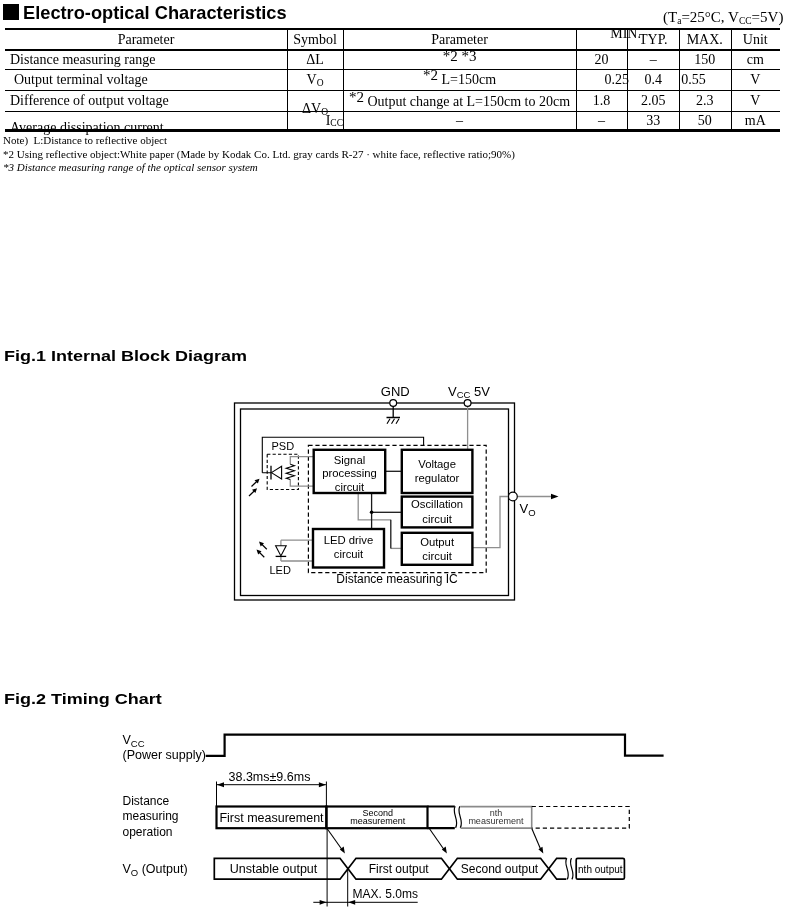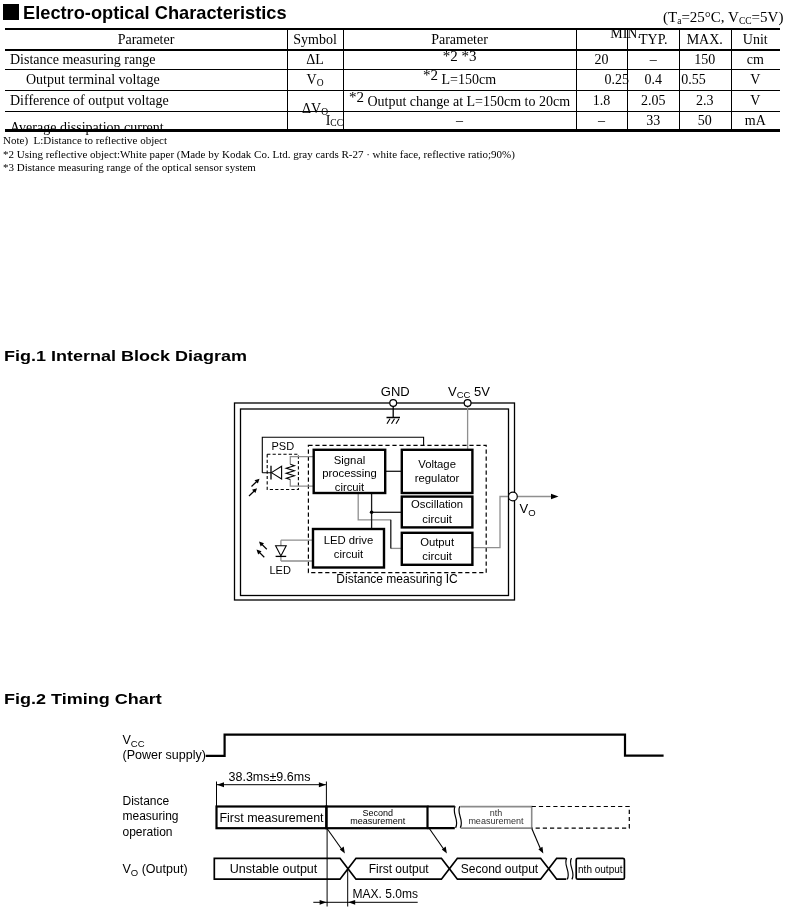--- a/index.html
+++ b/index.html
@@ -39,21 +39,21 @@
 <div class="cell" style="left:730.5px;top:30.5px;width:49.5px;height:18px;line-height:18px;">Unit</div>
 
 <div class="cell cl" style="left:5px;top:50.6px;width:282px;height:18.5px;line-height:18.5px;">Distance measuring range</div>
 <div class="cell" style="left:287px;top:50.6px;width:56px;height:18.5px;line-height:18.5px;">ΔL</div>
 <div class="cell" style="left:343px;top:50.6px;width:233px;height:18.5px;line-height:18.5px;"><sup>*2 *3</sup></div>
 <div class="cell" style="left:575.8px;top:50.6px;width:51.6px;height:18.5px;line-height:18.5px;">20</div>
 <div class="cell" style="left:627.4px;top:50.6px;width:51.6px;height:18.5px;line-height:18.5px;">–</div>
 <div class="cell" style="left:679px;top:50.6px;width:51.5px;height:18.5px;line-height:18.5px;">150</div>
 <div class="cell" style="left:730.5px;top:50.6px;width:49.5px;height:18.5px;line-height:18.5px;">cm</div>
 
-<div class="cell cl" style="left:21px;top:70px;width:282px;height:19.5px;line-height:19.5px;">Output terminal voltage</div>
+<div class="cell cl" style="left:9px;top:70px;width:282px;height:19.5px;line-height:19.5px;">Output terminal voltage</div>
 <div class="cell" style="left:287px;top:70px;width:56px;height:19.5px;line-height:19.5px;">V<sub>O</sub></div>
 <div class="cell" style="left:343px;top:70px;width:233px;height:19.5px;line-height:19.5px;"><sup>*2</sup> L=150cm</div>
 <div class="cell" style="left:591px;top:70px;width:51.6px;height:19.5px;line-height:19.5px;">0.25</div>
 <div class="cell" style="left:627.4px;top:70px;width:51.6px;height:19.5px;line-height:19.5px;">0.4</div>
 <div class="cell" style="left:679px;top:70px;width:29px;height:19.5px;line-height:19.5px;">0.55</div>
 <div class="cell" style="left:730.5px;top:70px;width:49.5px;height:19.5px;line-height:19.5px;">V</div>
 
 <div class="cell cl" style="left:5px;top:90.5px;width:282px;height:20px;line-height:20px;">Difference of output voltage</div>
 <div class="cell" style="left:287px;top:99px;width:56px;height:20px;line-height:20px;">ΔV<sub>O</sub></div>
 <div class="cell" style="left:343px;top:90.5px;width:233px;height:20px;line-height:20px;"><sup>*2</sup> Output change at L=150cm to 20cm</div>
@@ -65,21 +65,21 @@
 <div class="cell cl" style="left:5px;top:119px;width:282px;height:18px;line-height:18px;">Average dissipation current</div>
 <div class="cell" style="left:287px;top:111.5px;width:56px;height:18px;line-height:18px;text-align:right;">I<sub>CC</sub></div>
 <div class="cell" style="left:343px;top:111.5px;width:233px;height:18px;line-height:18px;">–</div>
 <div class="cell" style="left:575.8px;top:111.5px;width:51.6px;height:18px;line-height:18px;">–</div>
 <div class="cell" style="left:627.4px;top:111.5px;width:51.6px;height:18px;line-height:18px;">33</div>
 <div class="cell" style="left:679px;top:111.5px;width:51.5px;height:18px;line-height:18px;">50</div>
 <div class="cell" style="left:730.5px;top:111.5px;width:49.5px;height:18px;line-height:18px;">mA</div>
 
 <div class="nt" style="left:3px;top:135px;">Note)&nbsp; L:Distance to reflective object</div>
 <div class="nt" style="left:3px;top:148.5px;">*2 Using reflective object:White paper (Made by Kodak Co. Ltd. gray cards R-27 · white face, reflective ratio;90%)</div>
-<div class="nt" style="left:3px;top:162px;">*3 Distance measuring range of the optical sensor system</div>
+<div class="nt" style="left:3px;top:162px;font-style:italic;">*3 Distance measuring range of the optical sensor system</div>
 
 <div class="abs" style="left:4px;top:348px;font-size:15px;font-weight:bold;line-height:15px;transform:scaleX(1.2);transform-origin:0 0;white-space:nowrap;">Fig.1 Internal Block Diagram</div>
 <div class="abs" style="left:4px;top:691px;font-size:15px;font-weight:bold;line-height:15px;transform:scaleX(1.2);transform-origin:0 0;white-space:nowrap;">Fig.2 Timing Chart</div>
 
 <svg class="abs" style="left:0;top:0" width="785" height="914" viewBox="0 0 785 914" fill="none">
 
 <g stroke="#000" stroke-width="1.3">
   <rect x="234.5" y="403" width="280" height="197"></rect>
   <rect x="240.5" y="409" width="268" height="186.5"></rect>
 </g>

